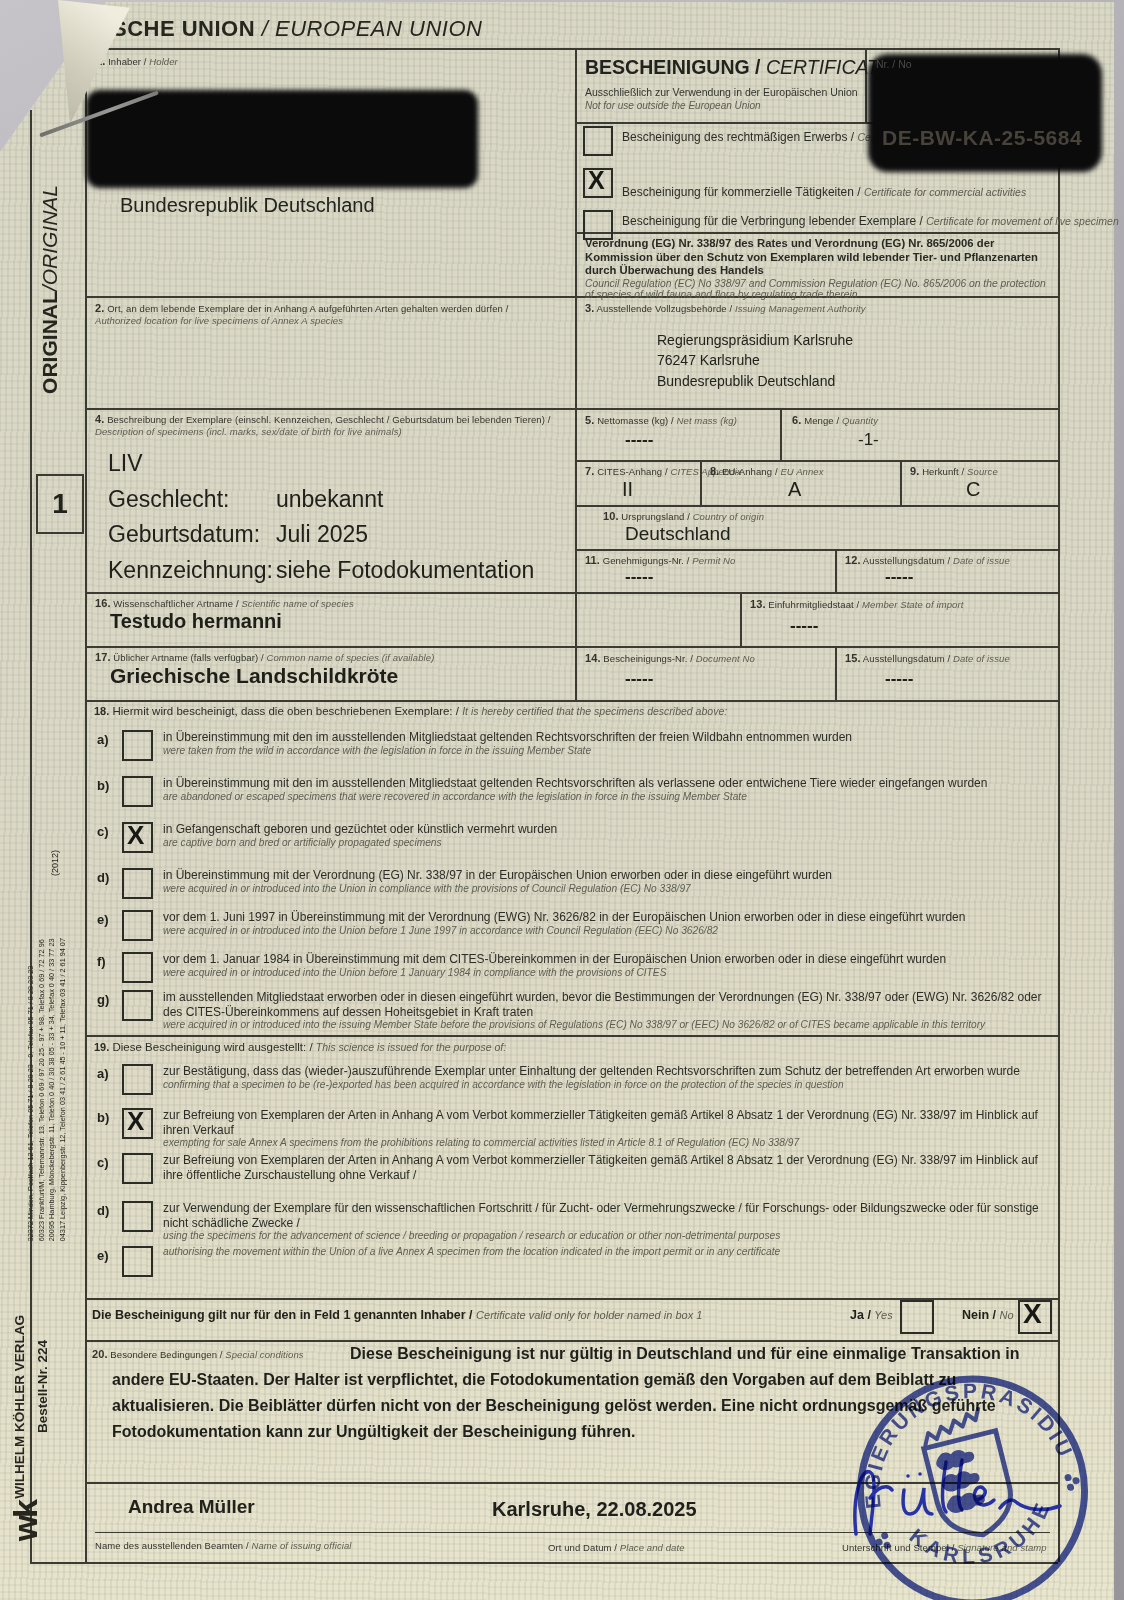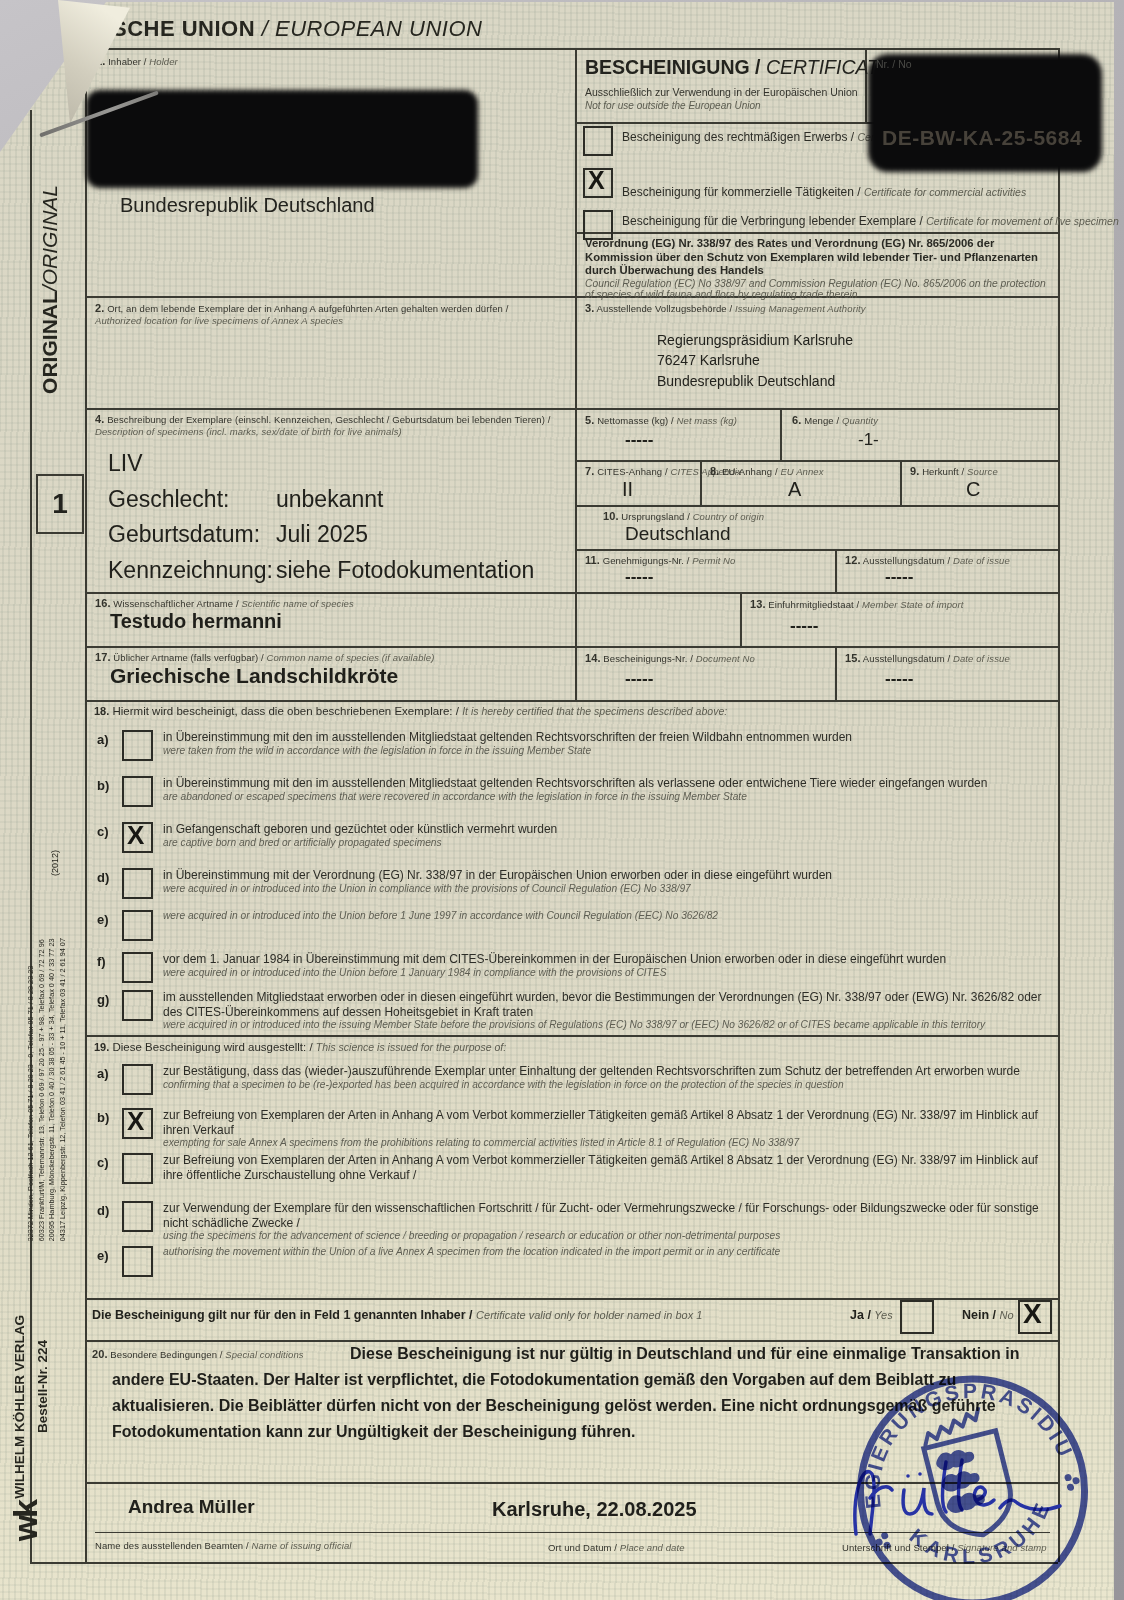--- a/index.html
+++ b/index.html
@@ -239,20 +239,21 @@
         <div class="de">in Übereinstimmung mit der Verordnung (EG) Nr. 338/97 in der Europäischen Union erworben oder in diese eingeführt wurden</div>
         <div class="e">were acquired in or introduced into the Union in compliance with the provisions of Council Regulation (EC) No 338/97</div>
       </div>
   </div>
   <div class="item" style="top:910px;">
     <span class="key">e)</span>
       <span class="cbx">
         <span></span>
       </span>
     <div class="txt">
+        <div class="de">vor dem 1. Juni 1997 in Übereinstimmung mit der Verordnung (EWG) Nr. 3626/82 in der Europäischen Union erworben oder in diese eingeführt wurden</div>
         <div class="e">were acquired in or introduced into the Union before 1 June 1997 in accordance with Council Regulation (EEC) No 3626/82</div>
       </div>
   </div>
   <div class="item" style="top:952px;">
     <span class="key">f)</span>
       <span class="cbx">
         <span></span>
       </span>
     <div class="txt">
         <div class="de">vor dem 1. Januar 1984 in Übereinstimmung mit dem CITES-Übereinkommen in der Europäischen Union erworben oder in diese eingeführt wurden</div>

